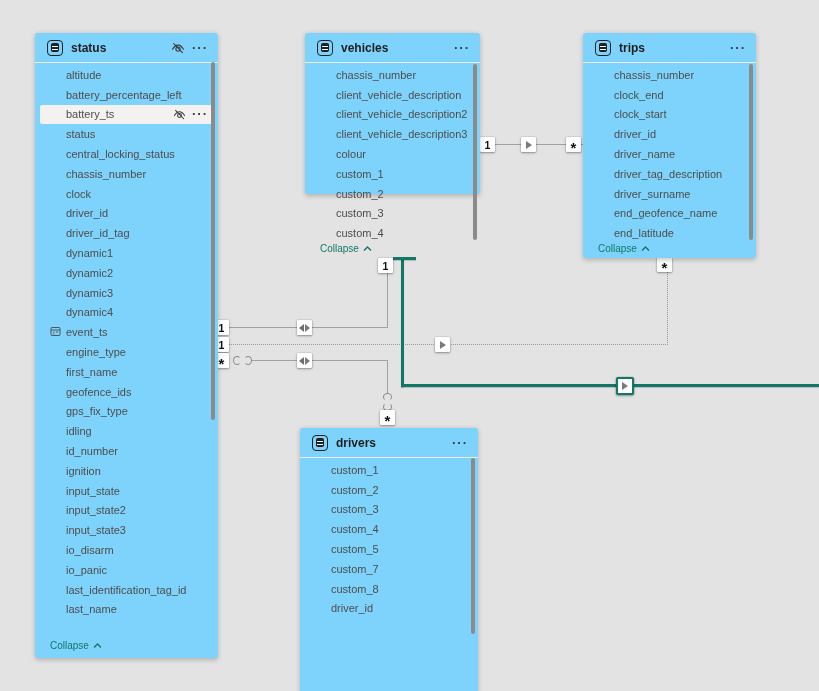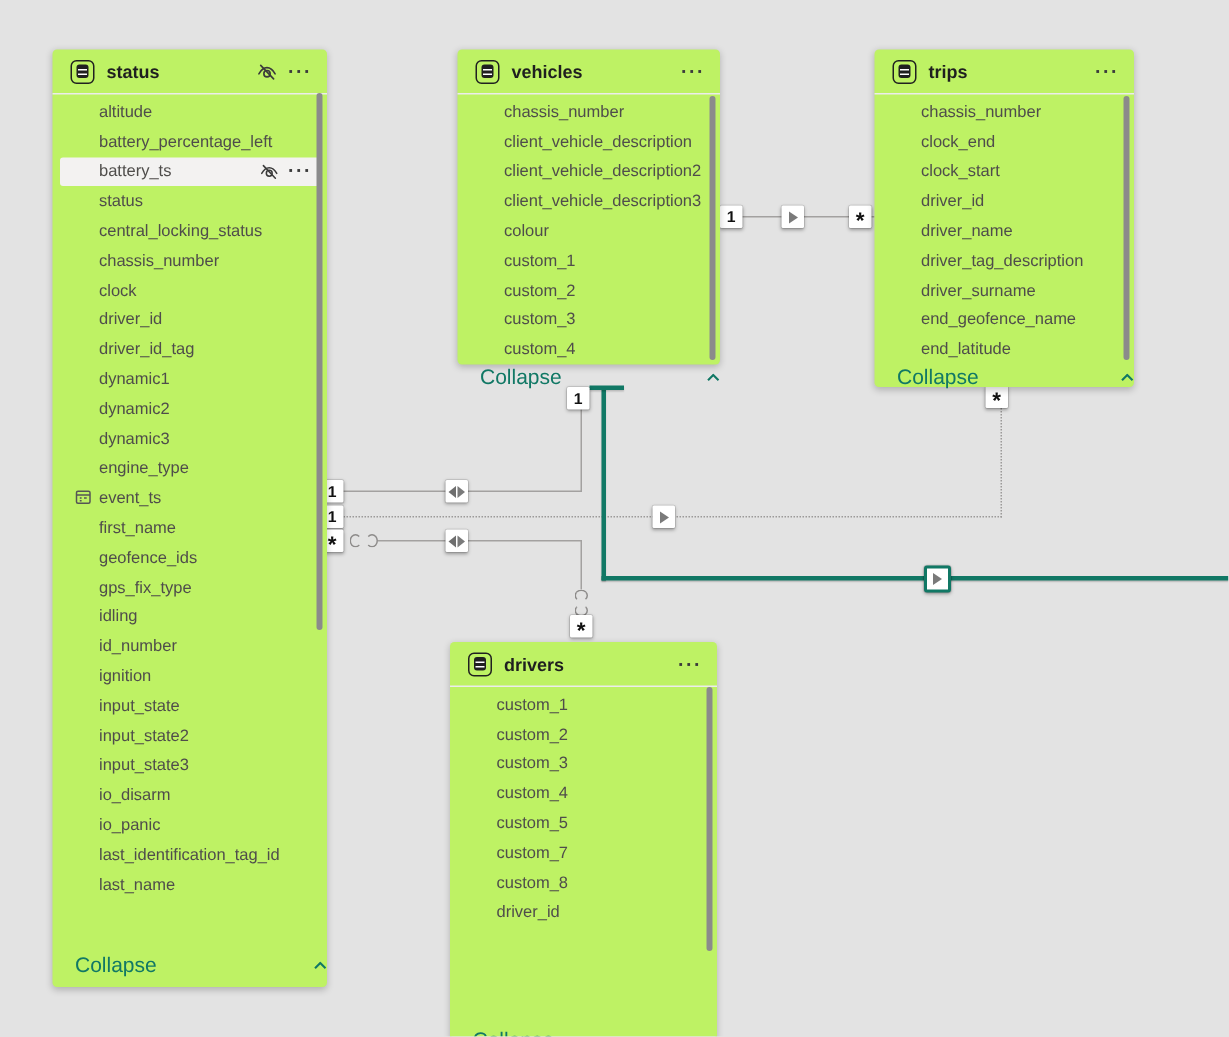--- a/index.html
+++ b/index.html
@@ -1,19 +1,19 @@
 <!DOCTYPE html>
 <html style="--accent: #117865;"><head>
 <meta charset="utf-8">
 <style>
   html,body{margin:0;padding:0;background:#e3e3e3;font-family:"Liberation Sans","DejaVu Sans",sans-serif;}
   #canvas{position:relative;width:819px;height:691px;background:#e3e3e3;overflow:hidden;}
 
   
-  .table-card{position:absolute;background:#bef264;border-radius:3px;
+  .table-card{position:absolute;background:#7dd3fc;border-radius:3px;
     box-shadow:0 1.5px 5px rgba(0,0,0,.22);z-index:5;display:flex;flex-direction:column;}
   .tbl-header{height:29px;display:flex;align-items:center;padding:0 10px 0 12px;
     border-bottom:1px solid #ececec;flex:0 0 auto;}
   .tbl-icon{width:16px;height:16px;border:1.4px solid #202020;border-radius:4px;
     display:inline-flex;align-items:center;justify-content:center;margin-right:8px;flex:0 0 auto;box-sizing:border-box;}
   .tbl-icon .db{width:8px;height:9px;background:#202020;border-radius:2px;position:relative;}
   .tbl-icon .db::before,.tbl-icon .db::after{content:"";position:absolute;left:1px;right:1px;height:1px;background:#fff;}
   .tbl-icon .db::before{top:2.5px;} .tbl-icon .db::after{top:5.5px;}
   .tbl-title{font-size:12px;font-weight:700;color:#1f1f1f;white-space:nowrap;}
   .hdr-icons{margin-left:auto;display:flex;align-items:center;gap:7px;}
@@ -22,21 +22,21 @@
   .eye{display:inline-flex;cursor:pointer;}
 
   .tbl-body{padding-top:2px;flex:0 0 auto;}
   .field-row{height:19.8px;display:flex;align-items:center;padding:0 9px 0 31px;
     font-size:11px;color:#4f4d4b;position:relative;white-space:nowrap;}
   .field-row.hovered{background:#f3f2f1;margin:0 5px;padding:0 5px 0 26px;border-radius:2px;}
   .field-row .f-icon{position:absolute;left:15px;top:4px;display:inline-flex;}
   .row-icons{margin-left:auto;display:flex;align-items:center;gap:6px;}
 
   .collapse-link{margin-top:auto;display:flex;align-items:center;gap:4px;
-    padding:0 0 7px 15px;font-size:14px;color:var(--accent,#117865);cursor:pointer;justify-content:space-between;}
+    padding:0 0 7px 15px;font-size:10px;color:var(--accent,#117865);cursor:pointer;}
   .collapse-link svg{margin-top:1px;}
 
   .scrollbar{position:absolute;right:3px;width:4px;background:#8b8b8b;border-radius:2px;z-index:6;}
 
   
   .rline{position:absolute;z-index:1;}
   .rline.h{height:0;border-top:1.4px solid #a3a1a0;}
   .rline.v{width:0;border-left:1.4px solid #a3a1a0;}
   .rline.h.dotted{border-top:1.4px dotted #9c9a99;}
   .rline.v.dotted{border-left:1.4px dotted #9c9a99;}
@@ -172,35 +172,38 @@
         <div class="field-row">
           <span class="f-name">dynamic1</span>
         </div>
         <div class="field-row">
           <span class="f-name">dynamic2</span>
         </div>
         <div class="field-row">
           <span class="f-name">dynamic3</span>
         </div>
         <div class="field-row">
-          <span class="f-name">engine_type</span>
+          <span class="f-name">dynamic4</span>
         </div>
         <div class="field-row">
     <span class="f-icon">
       <svg width="11" height="11" viewBox="0 0 11 11" fill="none" stroke="#555" stroke-width="1">
         <rect x="1" y="1.5" width="9" height="8" rx="1"></rect>
         <line x1="1" y1="4" x2="10" y2="4"></line>
         <line x1="3.2" y1="6" x2="4.4" y2="6"></line>
         <line x1="6" y1="6" x2="7.8" y2="6"></line>
         <line x1="3.2" y1="7.8" x2="4.4" y2="7.8"></line>
       </svg>
     </span>
   <span class="f-name">event_ts</span>
         </div>
         <div class="field-row">
+          <span class="f-name">engine_type</span>
+        </div>
+        <div class="field-row">
           <span class="f-name">first_name</span>
         </div>
         <div class="field-row">
           <span class="f-name">geofence_ids</span>
         </div>
         <div class="field-row">
           <span class="f-name">gps_fix_type</span>
         </div>
         <div class="field-row">
           <span class="f-name">idling</span>
@@ -235,21 +238,21 @@
       </div>
     <div class="collapse-link">
       <span>Collapse</span>
       <svg width="9" height="6" viewBox="0 0 9 6" fill="none" stroke="#117865" stroke-width="1.4">
           <polyline points="1,4.5 4.5,1 8,4.5"></polyline>
         </svg>
     </div>
     <div class="scrollbar" style="top:29px;height:358px;"></div>
   </div>
 
-  <div class="table-card" style="left:305px;top:33px;width:175px;height:210px;">
+  <div class="table-card" style="left:305px;top:33px;width:175px;height:161px;">
     <div class="tbl-header">
       <span class="tbl-icon">
           <span class="db"></span>
         </span>
       <span class="tbl-title">vehicles</span>
       <span class="hdr-icons">
           <span class="dots"></span>
         </span>
     </div>
     <div class="tbl-body">

